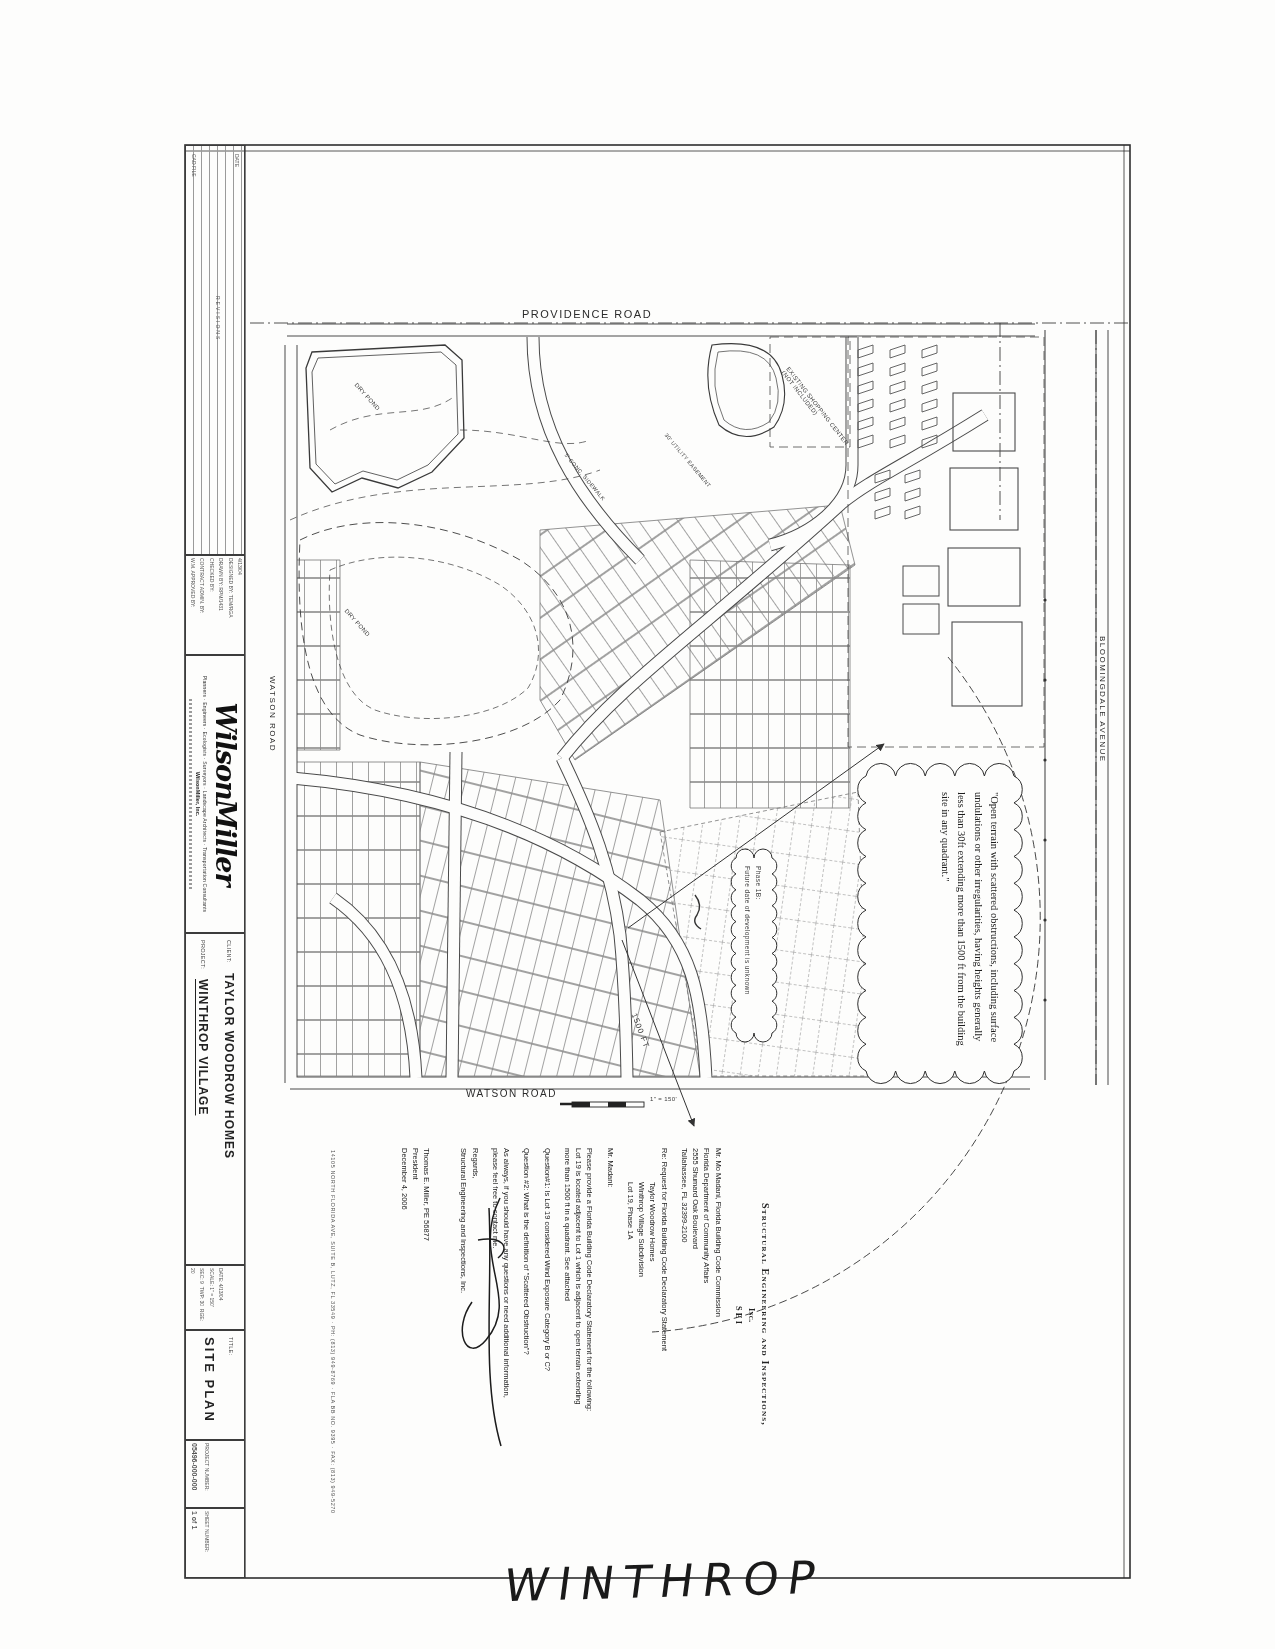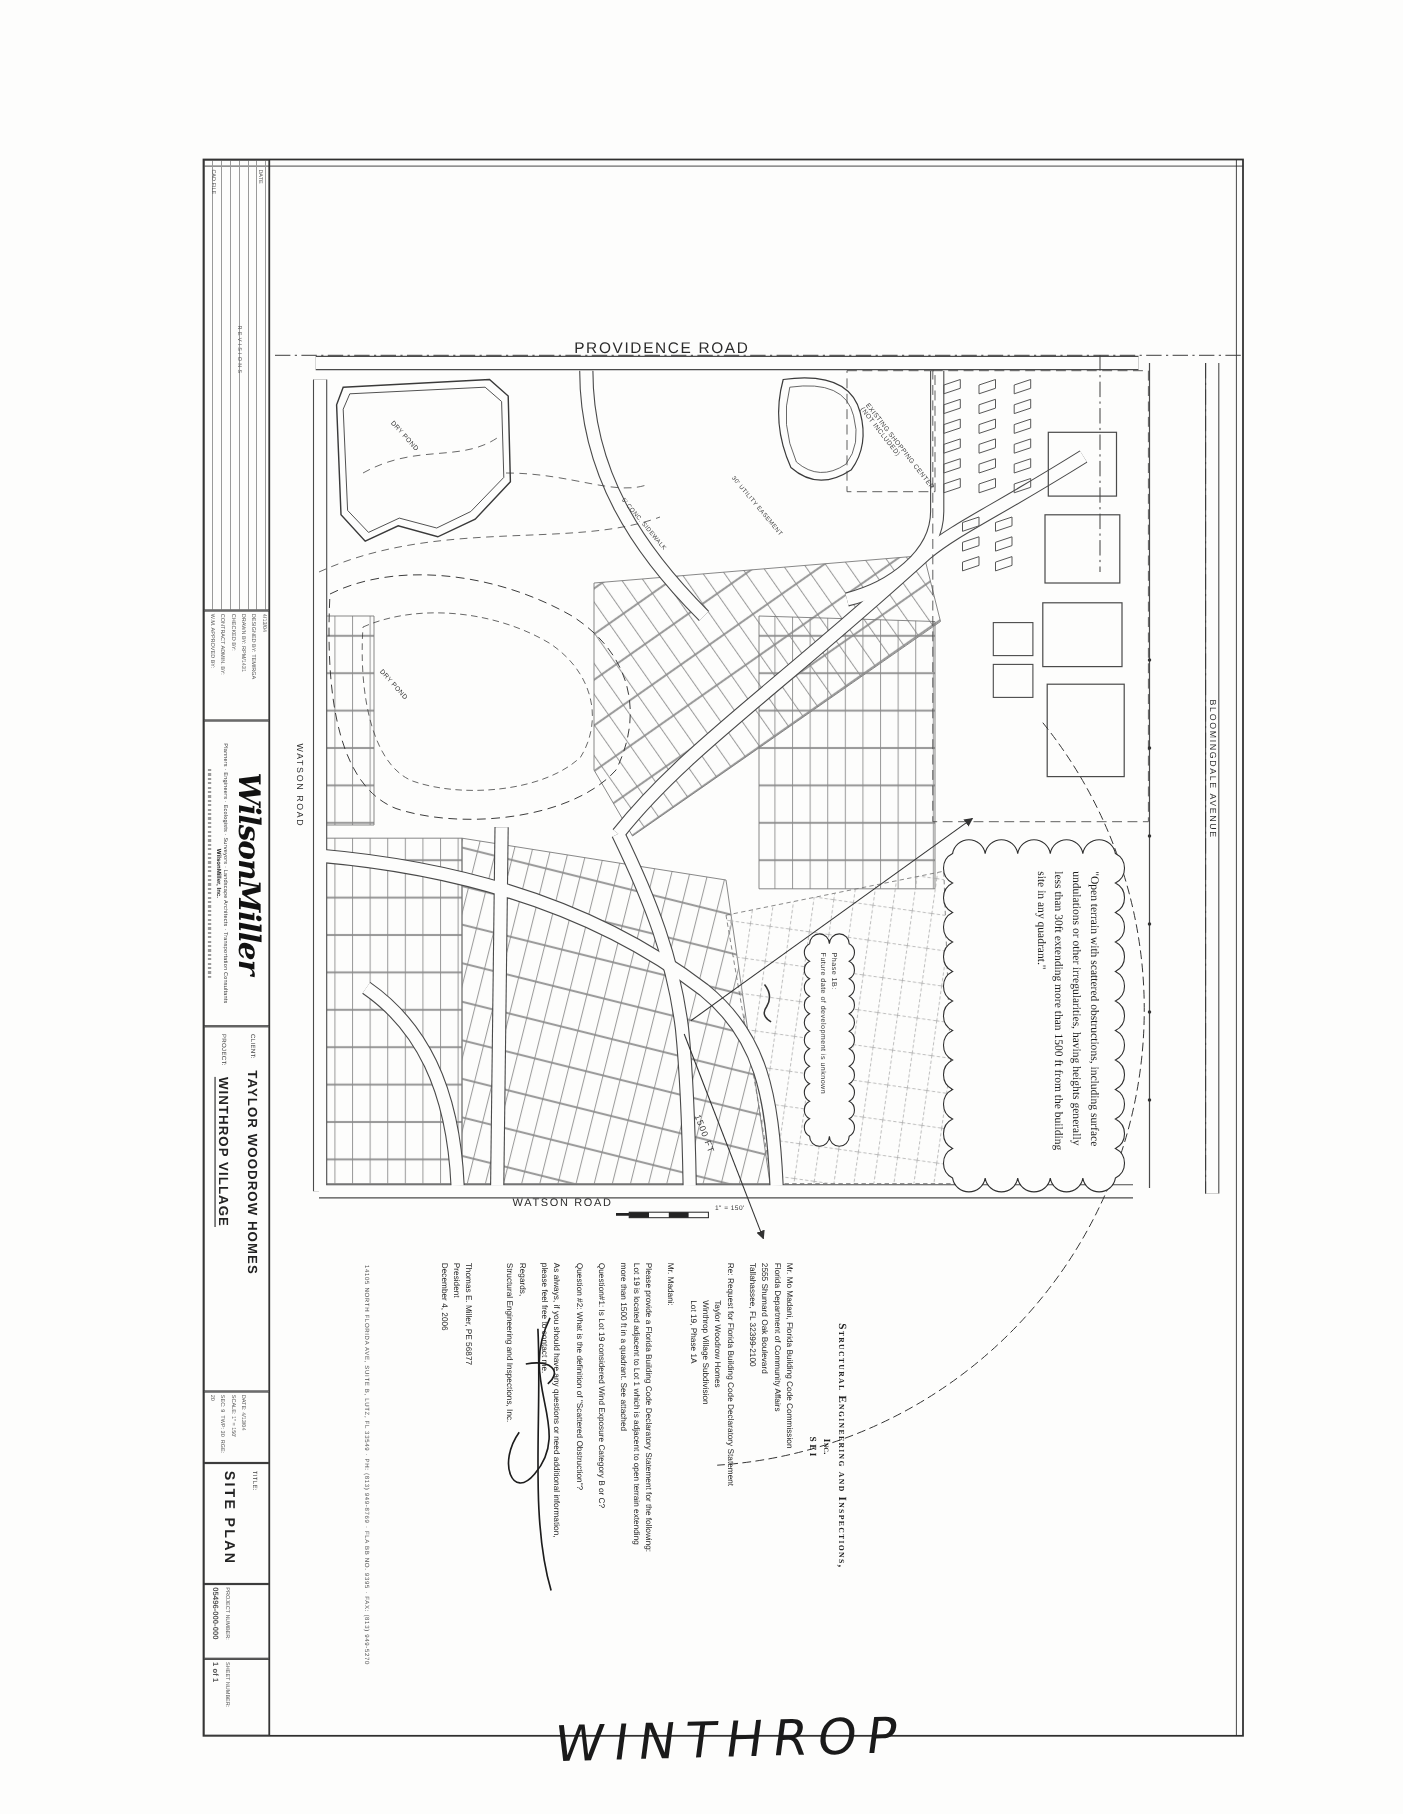--- a/index.html
+++ b/index.html
@@ -19,21 +19,21 @@
   .tinyv{font-size:5px;color:#555;line-height:1.9;}
   .logo-wrap{position:absolute;left:50%;top:50%;width:270px;transform:translate(-50%,-50%) rotate(90deg);
              text-align:center;}
   .logo-main{font-family:"DejaVu Serif",serif;font-style:italic;font-weight:bold;font-size:27px;
              letter-spacing:-1px;color:#111;}
   .logo-tag{font-size:5px;color:#333;margin-top:2px;letter-spacing:.2px;}
   .logo-firm{font-size:5.5px;color:#222;margin-top:1px;font-weight:bold;}
   .logo-addr{height:3px;margin:3px 40px 0 40px;background:repeating-linear-gradient(90deg,#9a9a9a 0 2px,transparent 2px 4px);}
 
   
-  .mlabel{font-size:14px;letter-spacing:1.5px;color:#2b2b2b;white-space:nowrap;}
+  .mlabel{font-size:11px;letter-spacing:1.5px;color:#2b2b2b;white-space:nowrap;}
   .slabel{font-size:6px;letter-spacing:.4px;color:#3a3a3a;white-space:nowrap;}
   .diag{transform-origin:left top;}
 
   
   .quote{font-family:"Liberation Serif",serif;font-size:10.5px;line-height:1.55;color:#1c1c1c;}
 
   
   .letter{font-size:7.5px;line-height:1.5;color:#232323;}
   .letter > div{white-space:nowrap;}
   .l-gap{margin-block-start:9px;}

